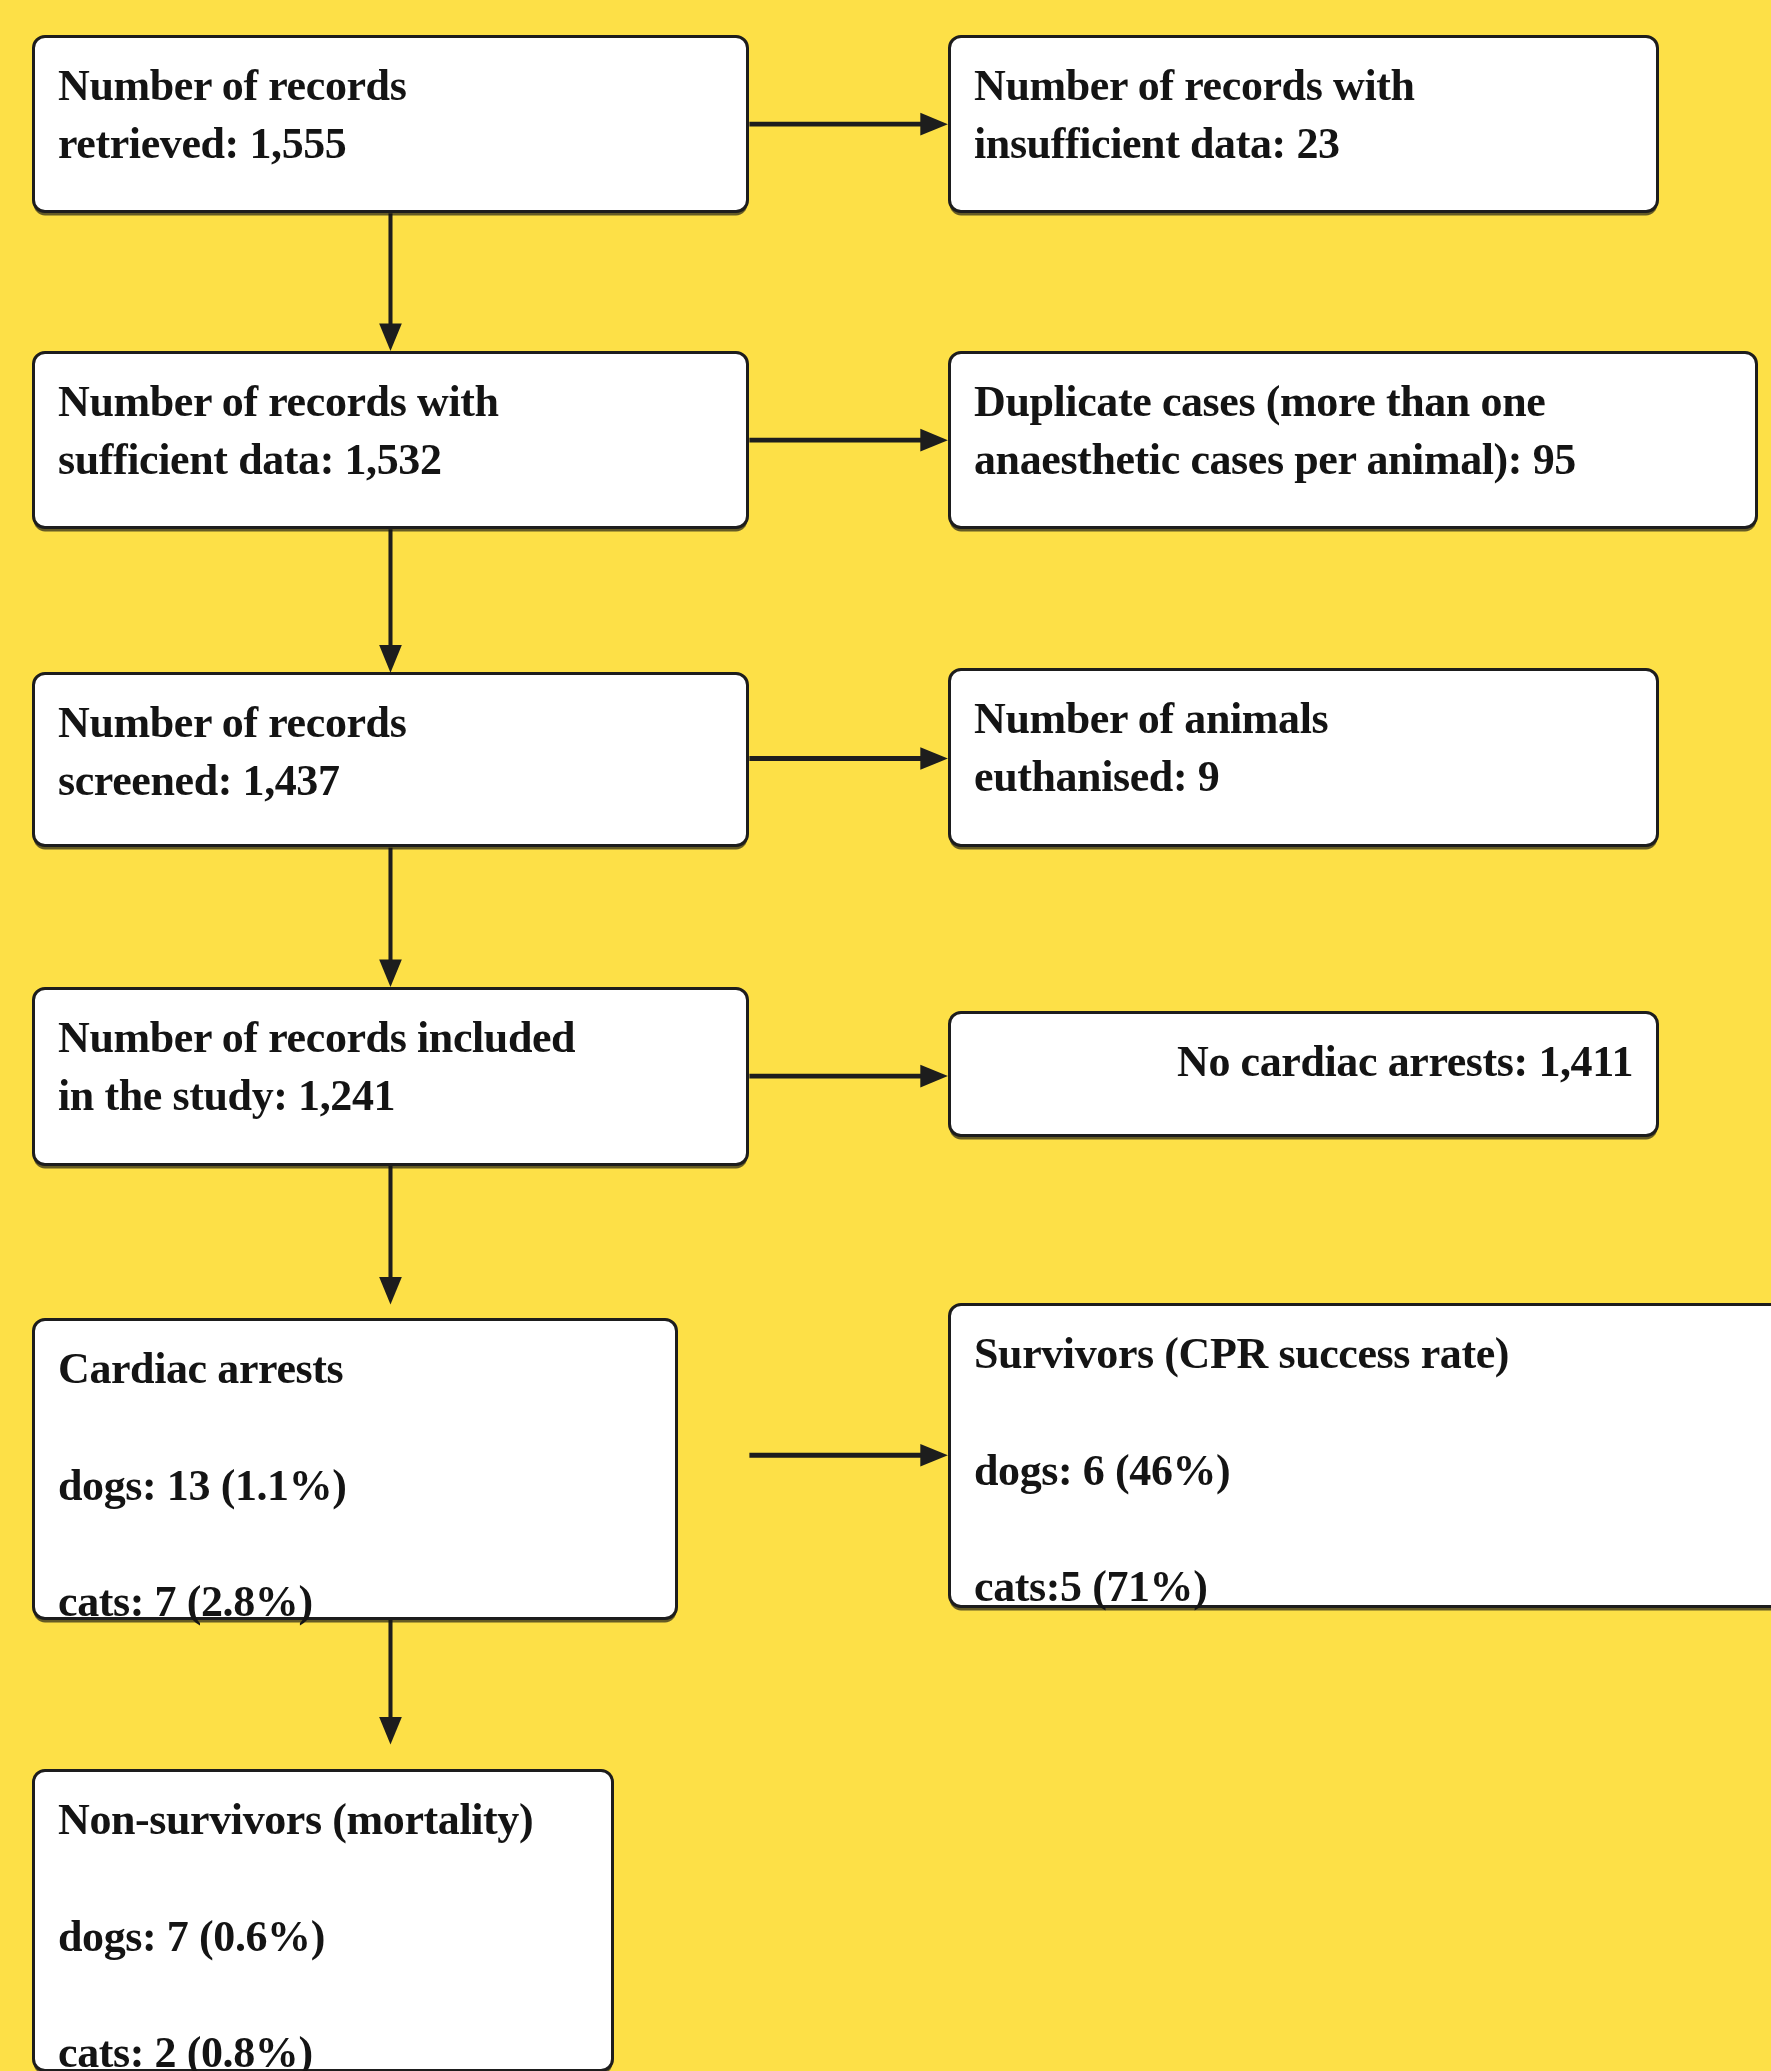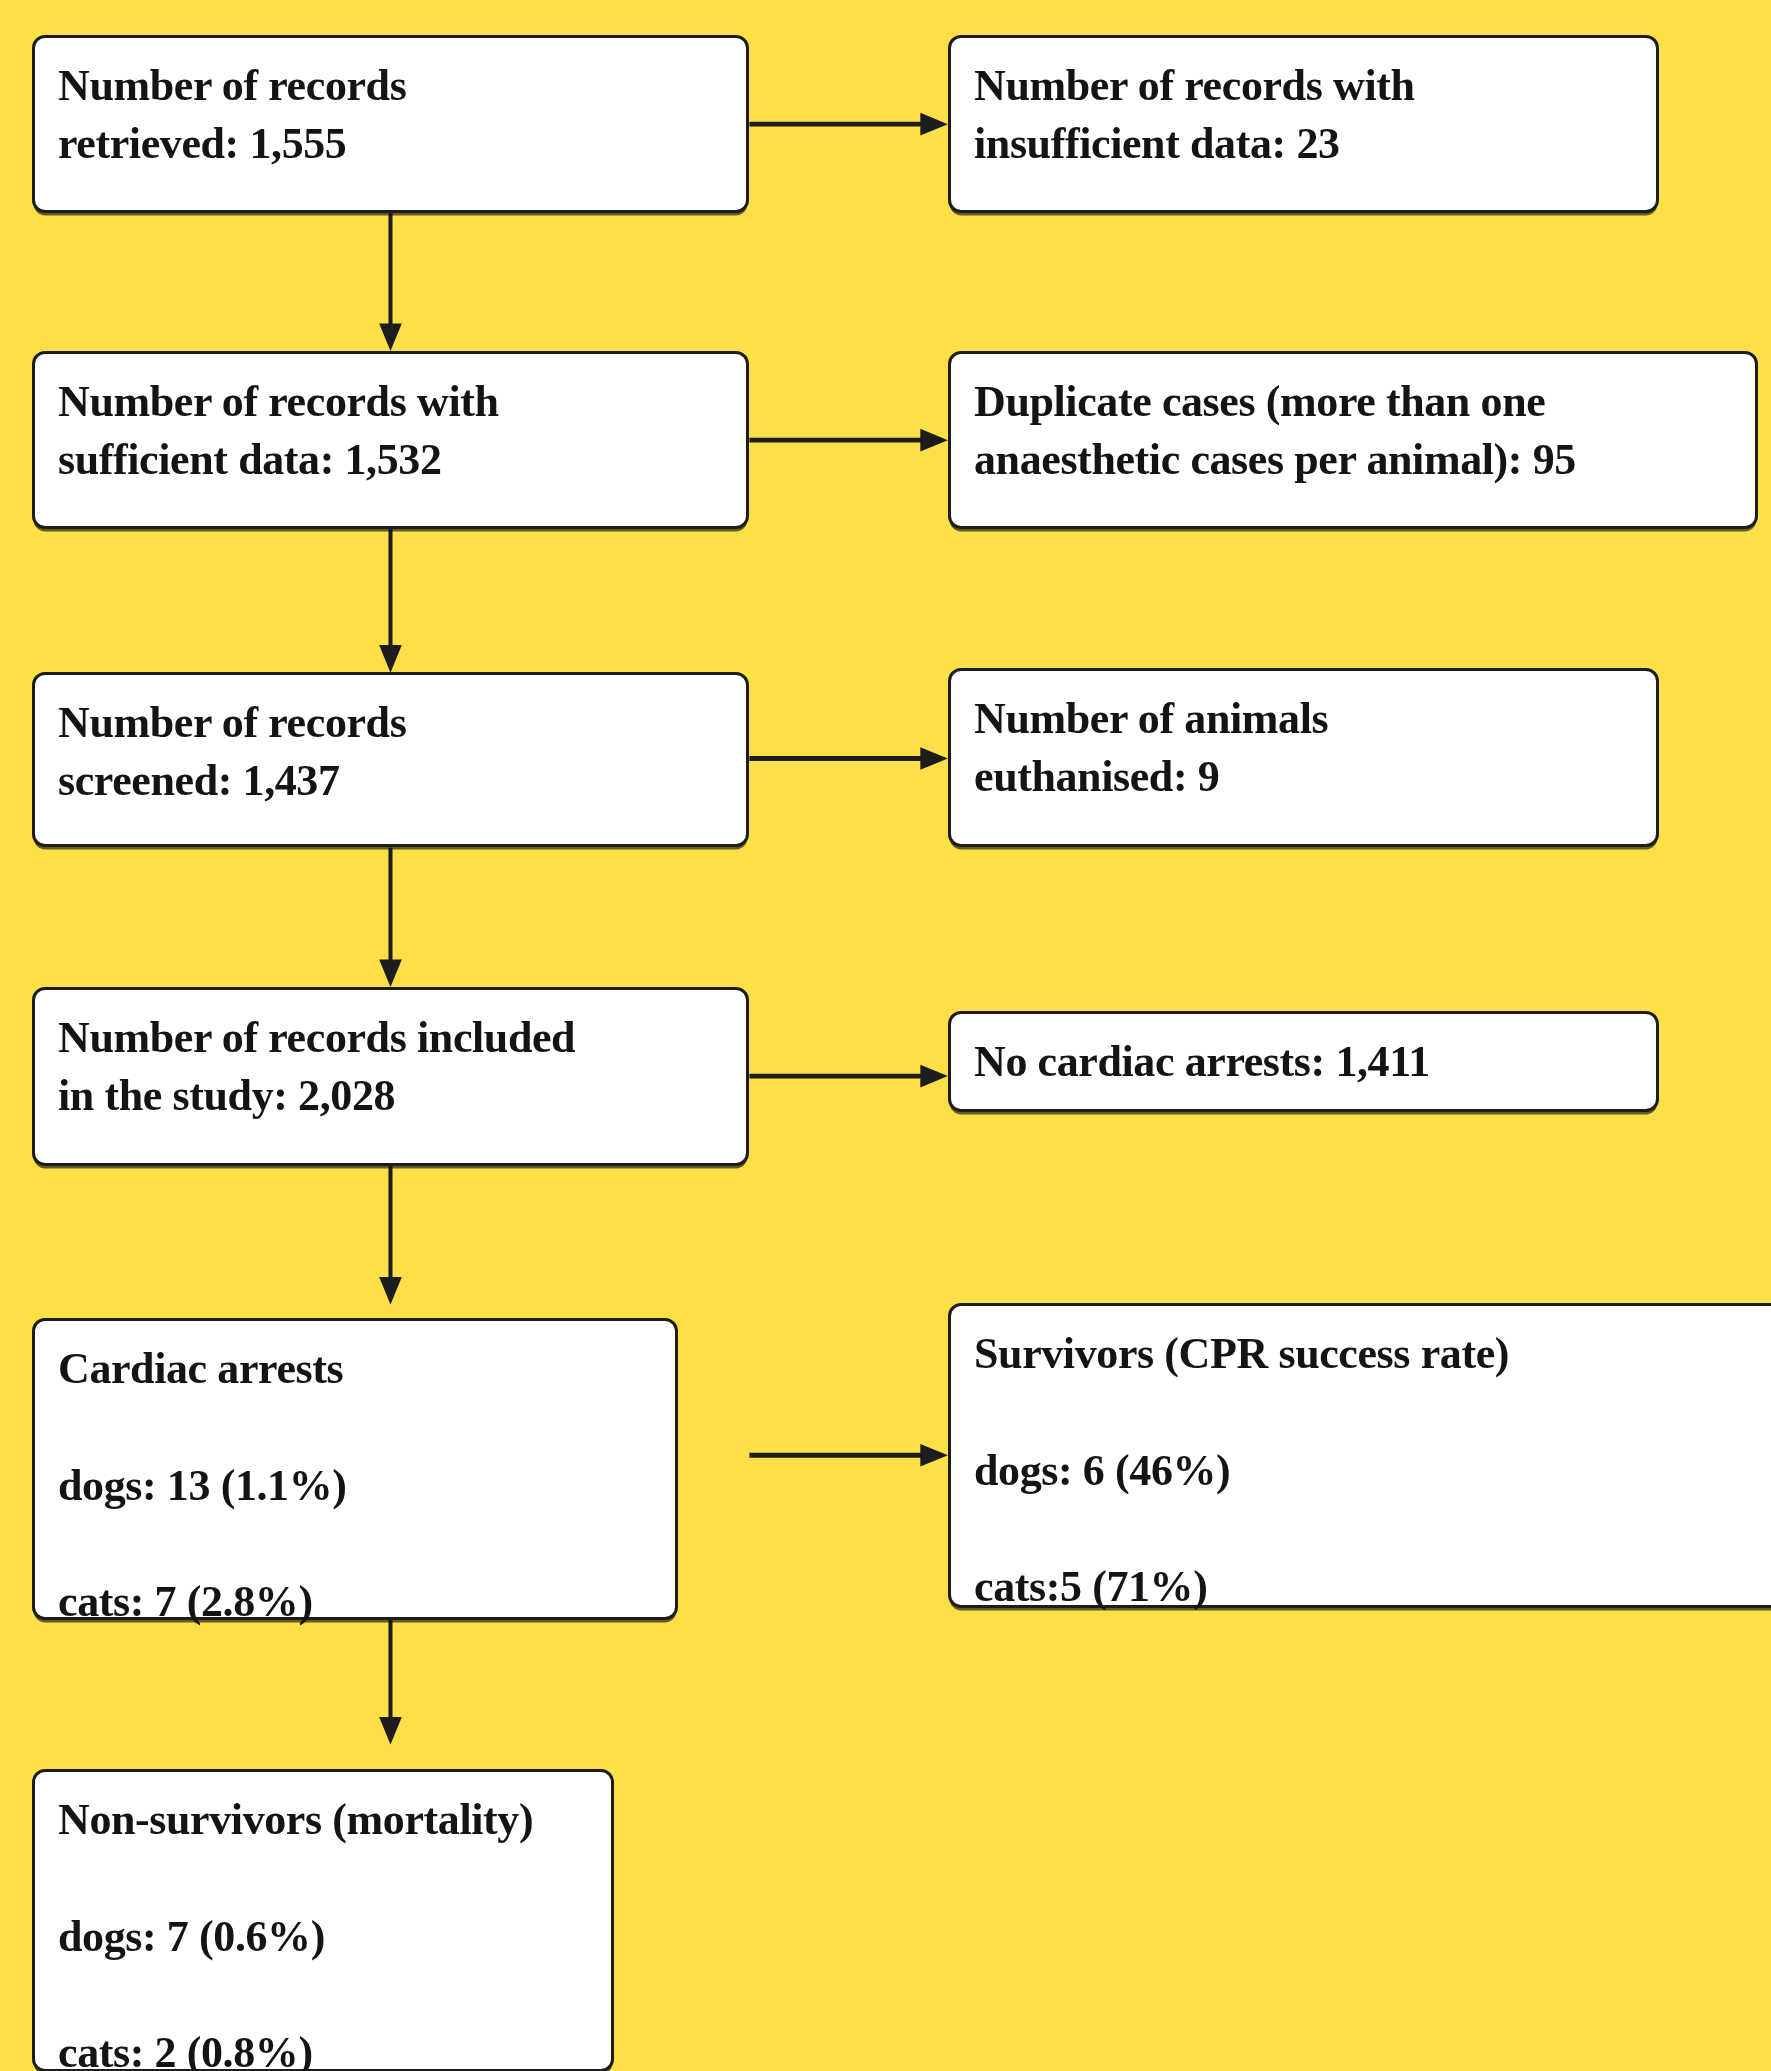--- a/index.html
+++ b/index.html
@@ -43,21 +43,21 @@
   .b-retrieved    { left: 32px;   top: 35px;   width: 717px;  height: 178px; }
   .b-sufficient   { left: 32px;   top: 351px;  width: 717px;  height: 178px; }
   .b-screened     { left: 32px;   top: 672px;  width: 717px;  height: 175px; }
   .b-included     { left: 32px;   top: 987px; width: 717px;  height: 179px; }
   .b-arrests      { left: 32px;   top: 1304px; width: 646px;  height: 302px; margin-top: 14px; }
   .b-nonsurvivors { left: 32px;   top: 1744px; width: 582px;  height: 303px; margin-top: 25px; }
   
   .b-insufficient { left: 948px; top: 35px;   width: 711px;  height: 178px; }
   .b-duplicates   { left: 948px; top: 351px;  width: 810px; height: 178px; }
   .b-euthanised   { left: 948px; top: 668px;  width: 711px;  height: 179px; }
-  .b-noarrests    { left: 948px; top: 1011px; width: 711px;  height: 101px; }
+  .b-noarrests    { left: 948px; top: 1011px; width: 711px;  height: 126px; text-align: right; }
   .b-survivors    { left: 948px; top: 1303px; width: 850px;  height: 305px; }
 </style>
 </head>
 <body>
 
 <div class="canvas">
 
   <svg class="arrows" viewBox="0 0 2186 2557" aria-hidden="true">
 
     <g>
@@ -110,21 +110,21 @@
   <div class="box b-sufficient">
     <div class="box-text">Number of records with
 sufficient data: 1,532</div>
   </div>
   <div class="box b-screened">
     <div class="box-text">Number of records
 screened: 1,437</div>
   </div>
   <div class="box b-included">
     <div class="box-text">Number of records included
-in the study: 2,028</div>
+in the study: 1,241</div>
   </div>
   <div class="box b-arrests">
     <div class="box-text">Cardiac arrests
 
 dogs: 13 (1.1%)
 
 cats: 7 (2.8%)</div>
   </div>
   <div class="box b-nonsurvivors">
     <div class="box-text">Non-survivors (mortality)

